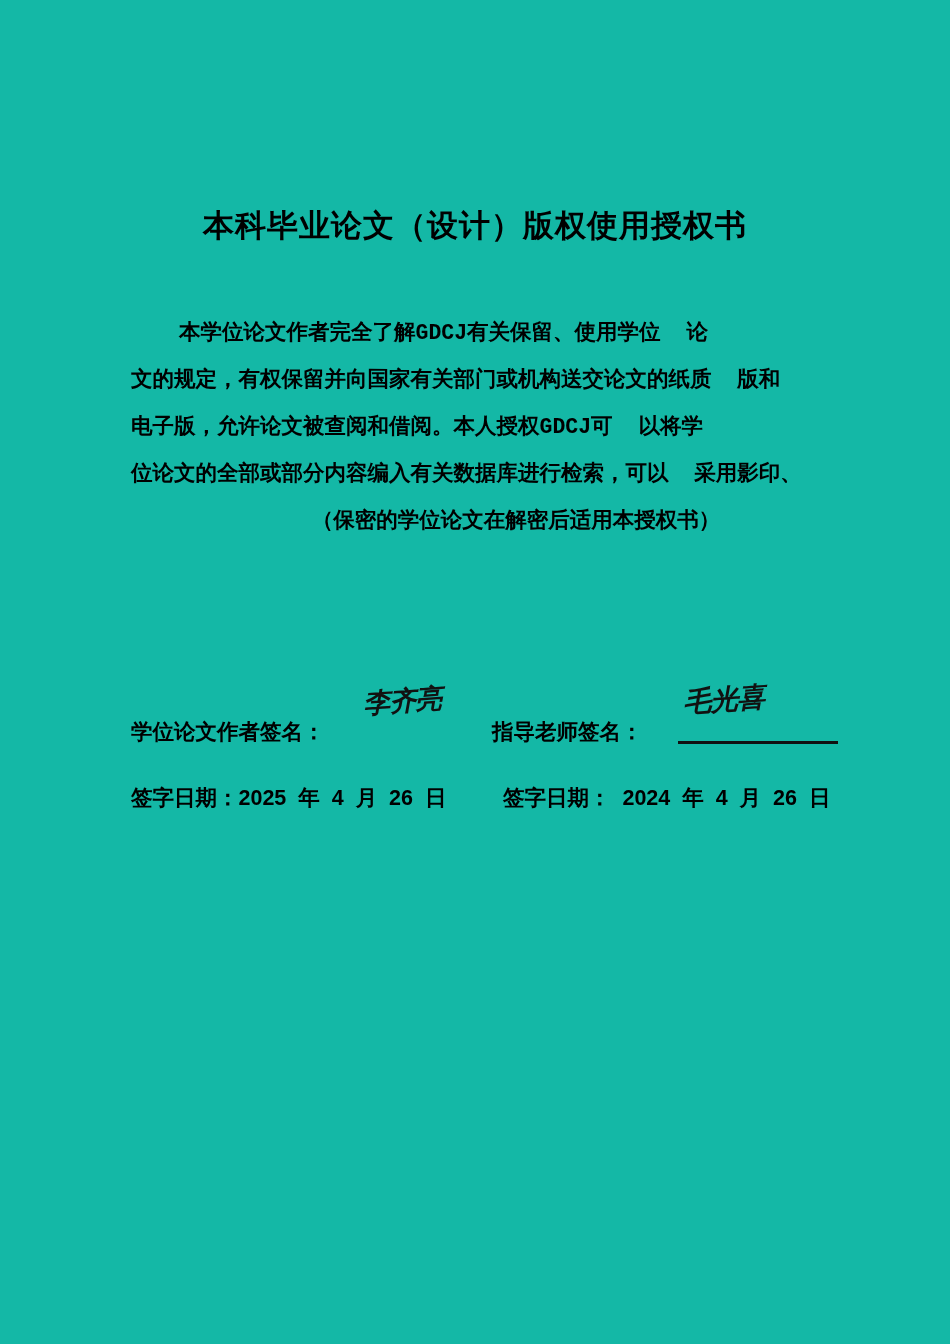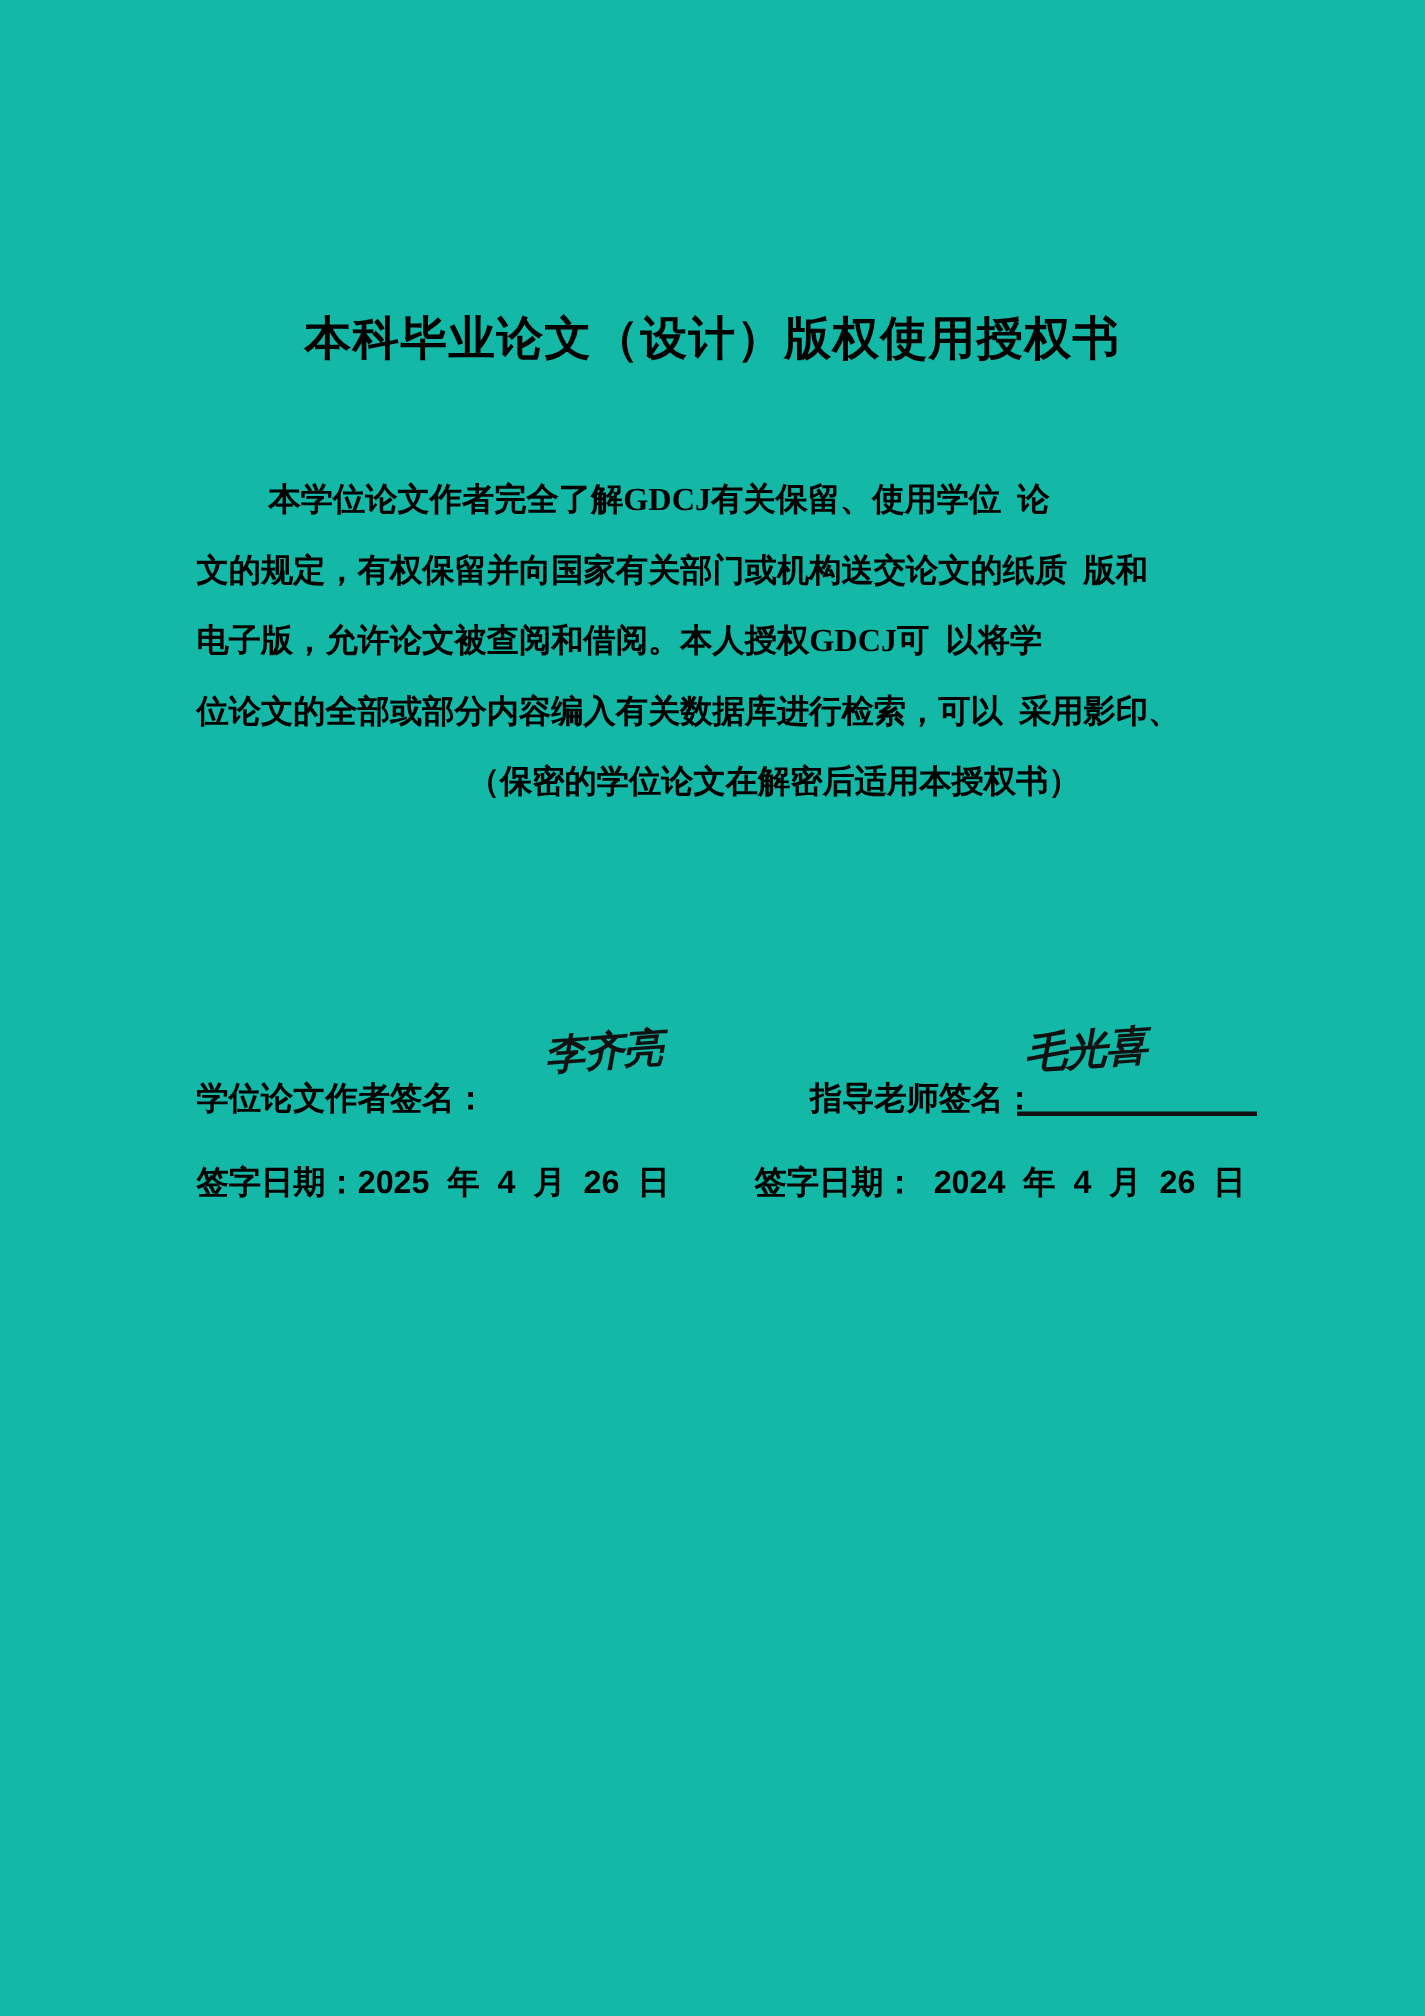--- a/index.html
+++ b/index.html
@@ -30,21 +30,21 @@
     letter-spacing: 1px;
   }
 
   .body-block {
     position: absolute;
     top: 310px;
     left: 131px;
     width: 722px;
   }
   .body-line {
-    font-family: Liberation Serif, serif;
+    font-family: Liberation Mono, monospace;
     font-weight: bold;
     font-size: 21.5px;
     line-height: 47px;
     white-space: pre;
   }
   .body-line.indent {
     text-indent: 48px;
   }
   .body-line.center-ish {
     text-indent: 48px;
@@ -58,21 +58,21 @@
     width: 740px;
     font-family: "Liberation Sans", "DejaVu Sans", sans-serif;
     font-weight: bold;
     font-size: 21.5px;
   }
   .sig-row {
     position: relative;
     height: 52px;
   }
   .sig-label-1 { position: absolute; left: 0; top: 12px; text-align: center; }
-  .sig-label-2 { position: absolute; left: 361px; top: 12px; margin-left: 48px; }
+  .sig-label-2 { position: absolute; left: 361px; top: 12px; }
 
   .handwriting {
     position: absolute;
     font-family: "DejaVu Serif", serif;
     font-style: italic;
     font-weight: bold;
     font-size: 27px;
     color: #111111;
     transform: rotate(-4deg);
     letter-spacing: -1px;
@@ -81,21 +81,21 @@
   .hw-advisor { left: 552px; top: -24px; font-size: 28px; }
   .hw-underline {
     position: absolute;
     height: 3px;
     background: #111111;
   }
   .hw-underline.advisor { left: 547px; top: 36px; width: 160px; }
 
   .date-row {
     position: relative;
-    margin-top: 16px;
+    margin-top: 26px;
     height: 40px;
   }
   .date-left { position: absolute; left: 0; top: 0; white-space: pre; }
   .date-right { position: absolute; left: 372px; top: 0; white-space: pre; }
 </style>
 </head>
 <body>
 
 <div class="page">
 

